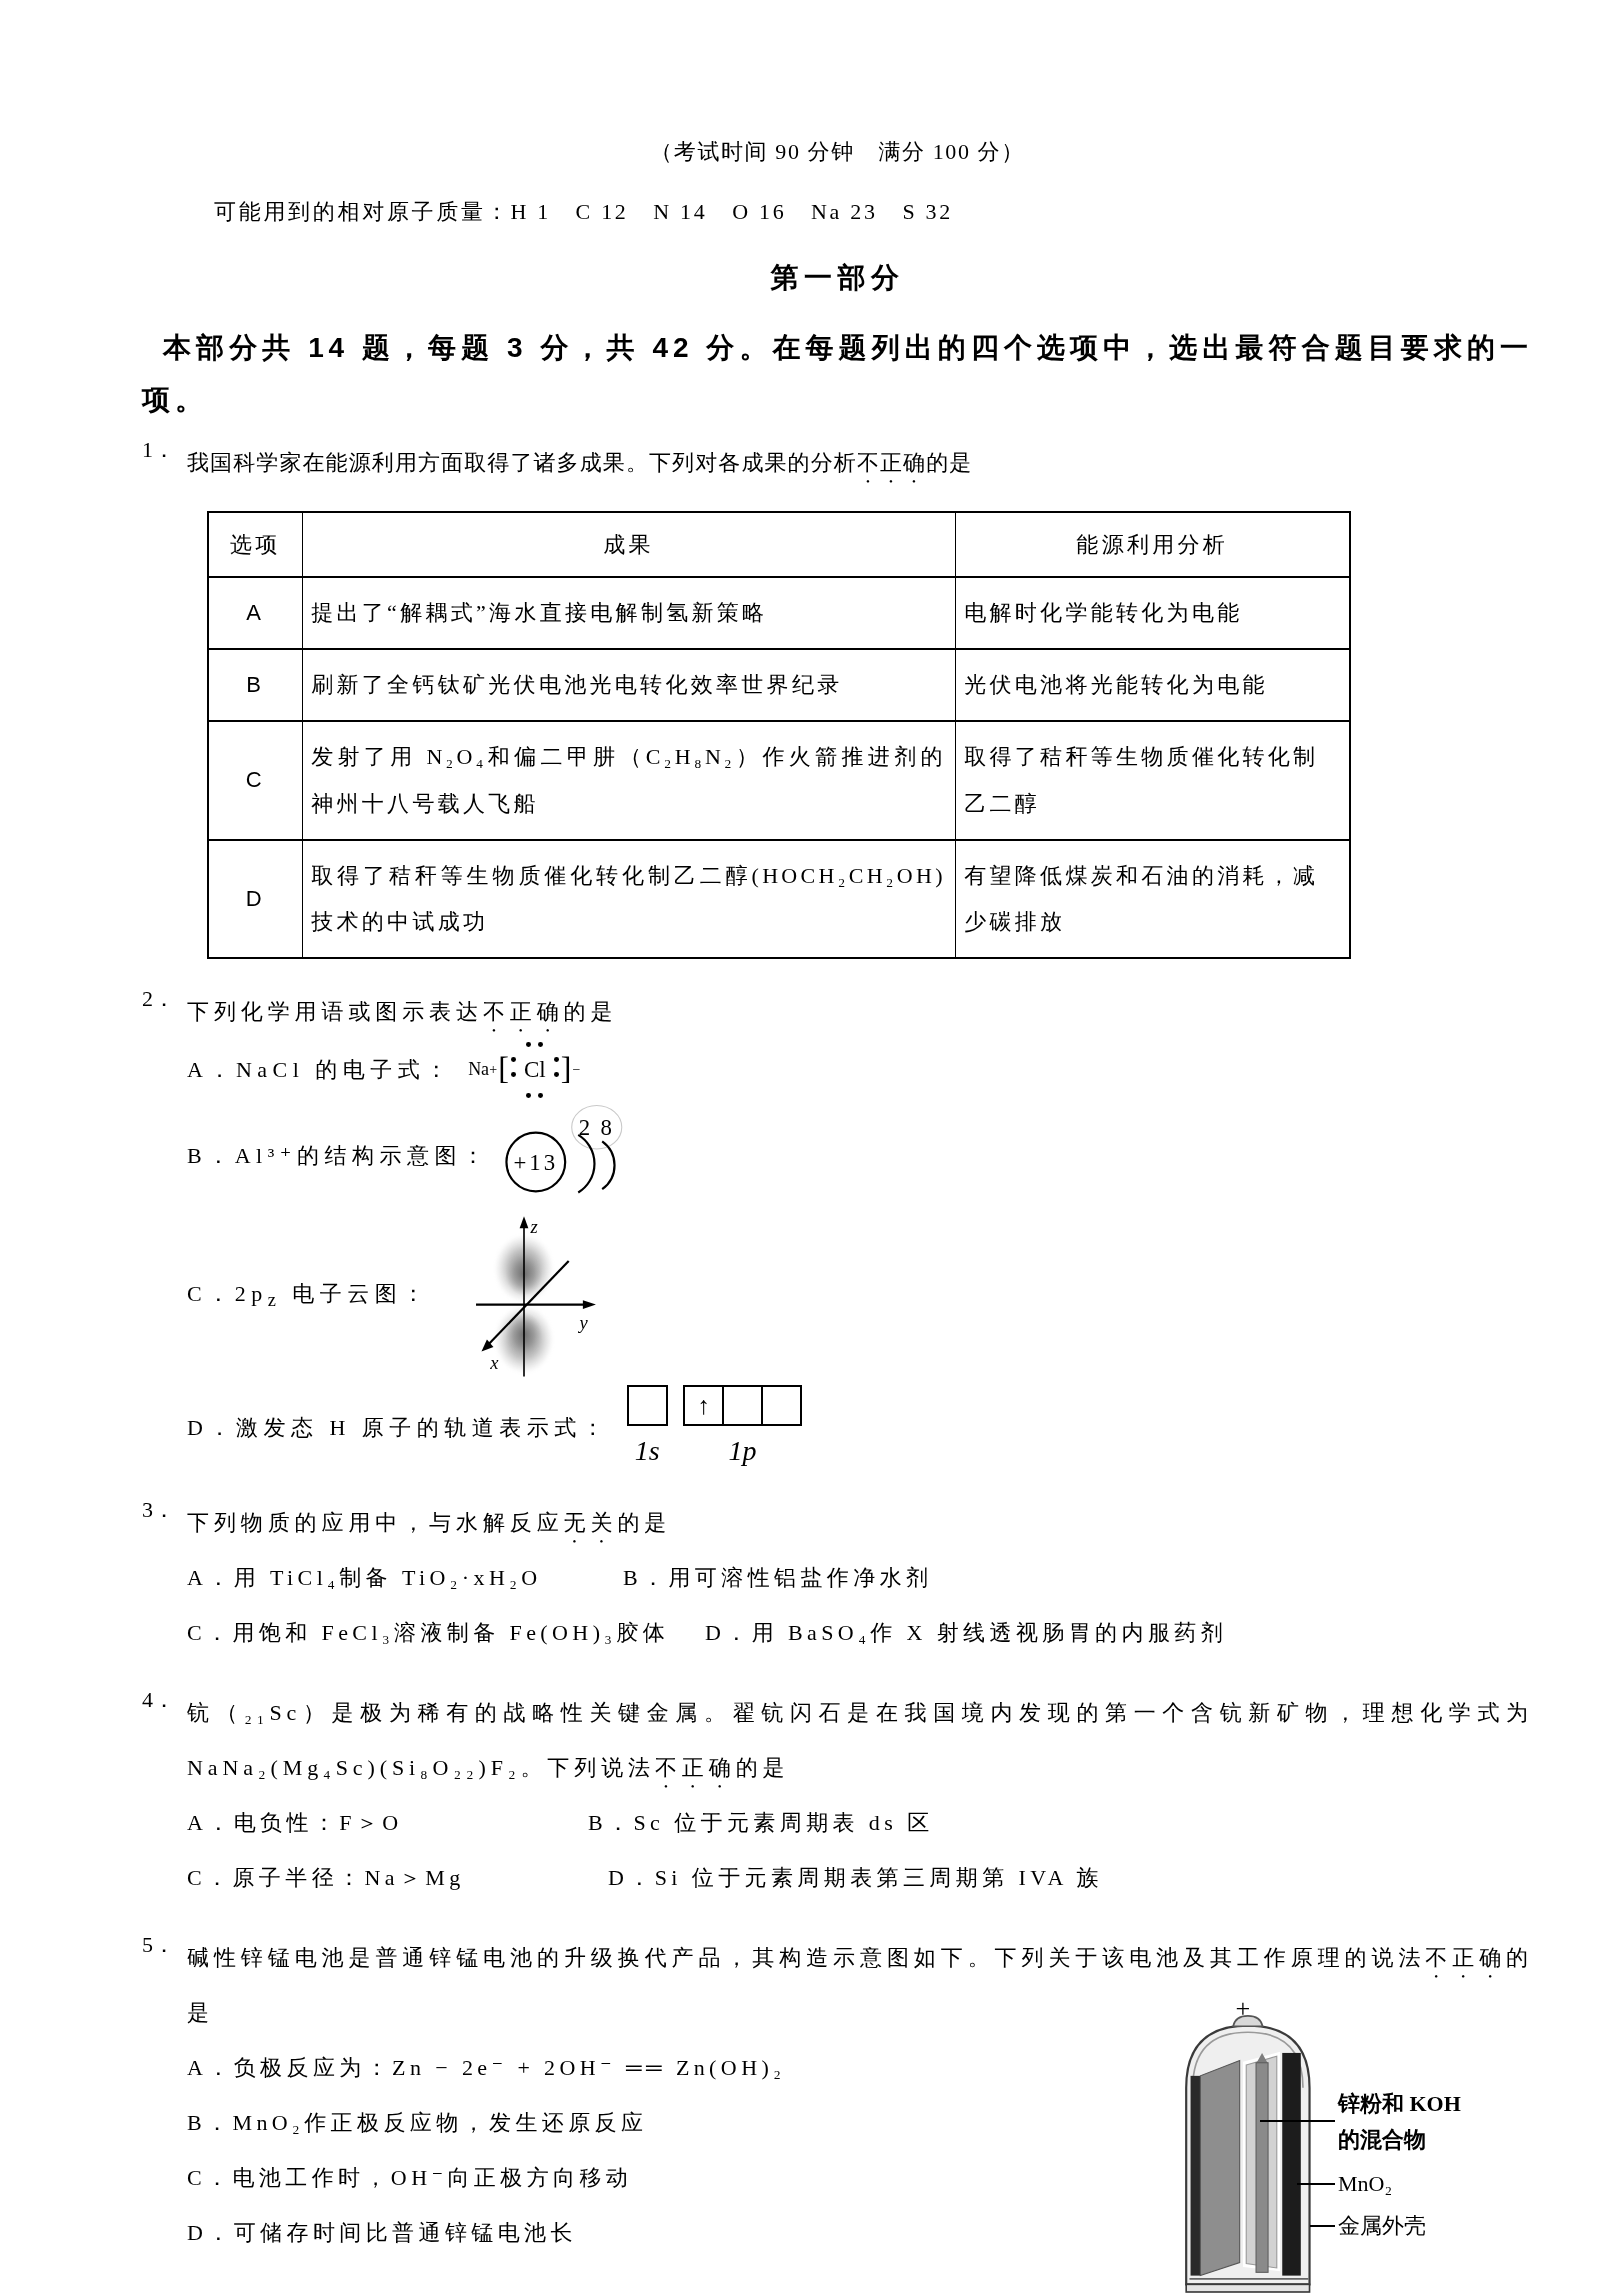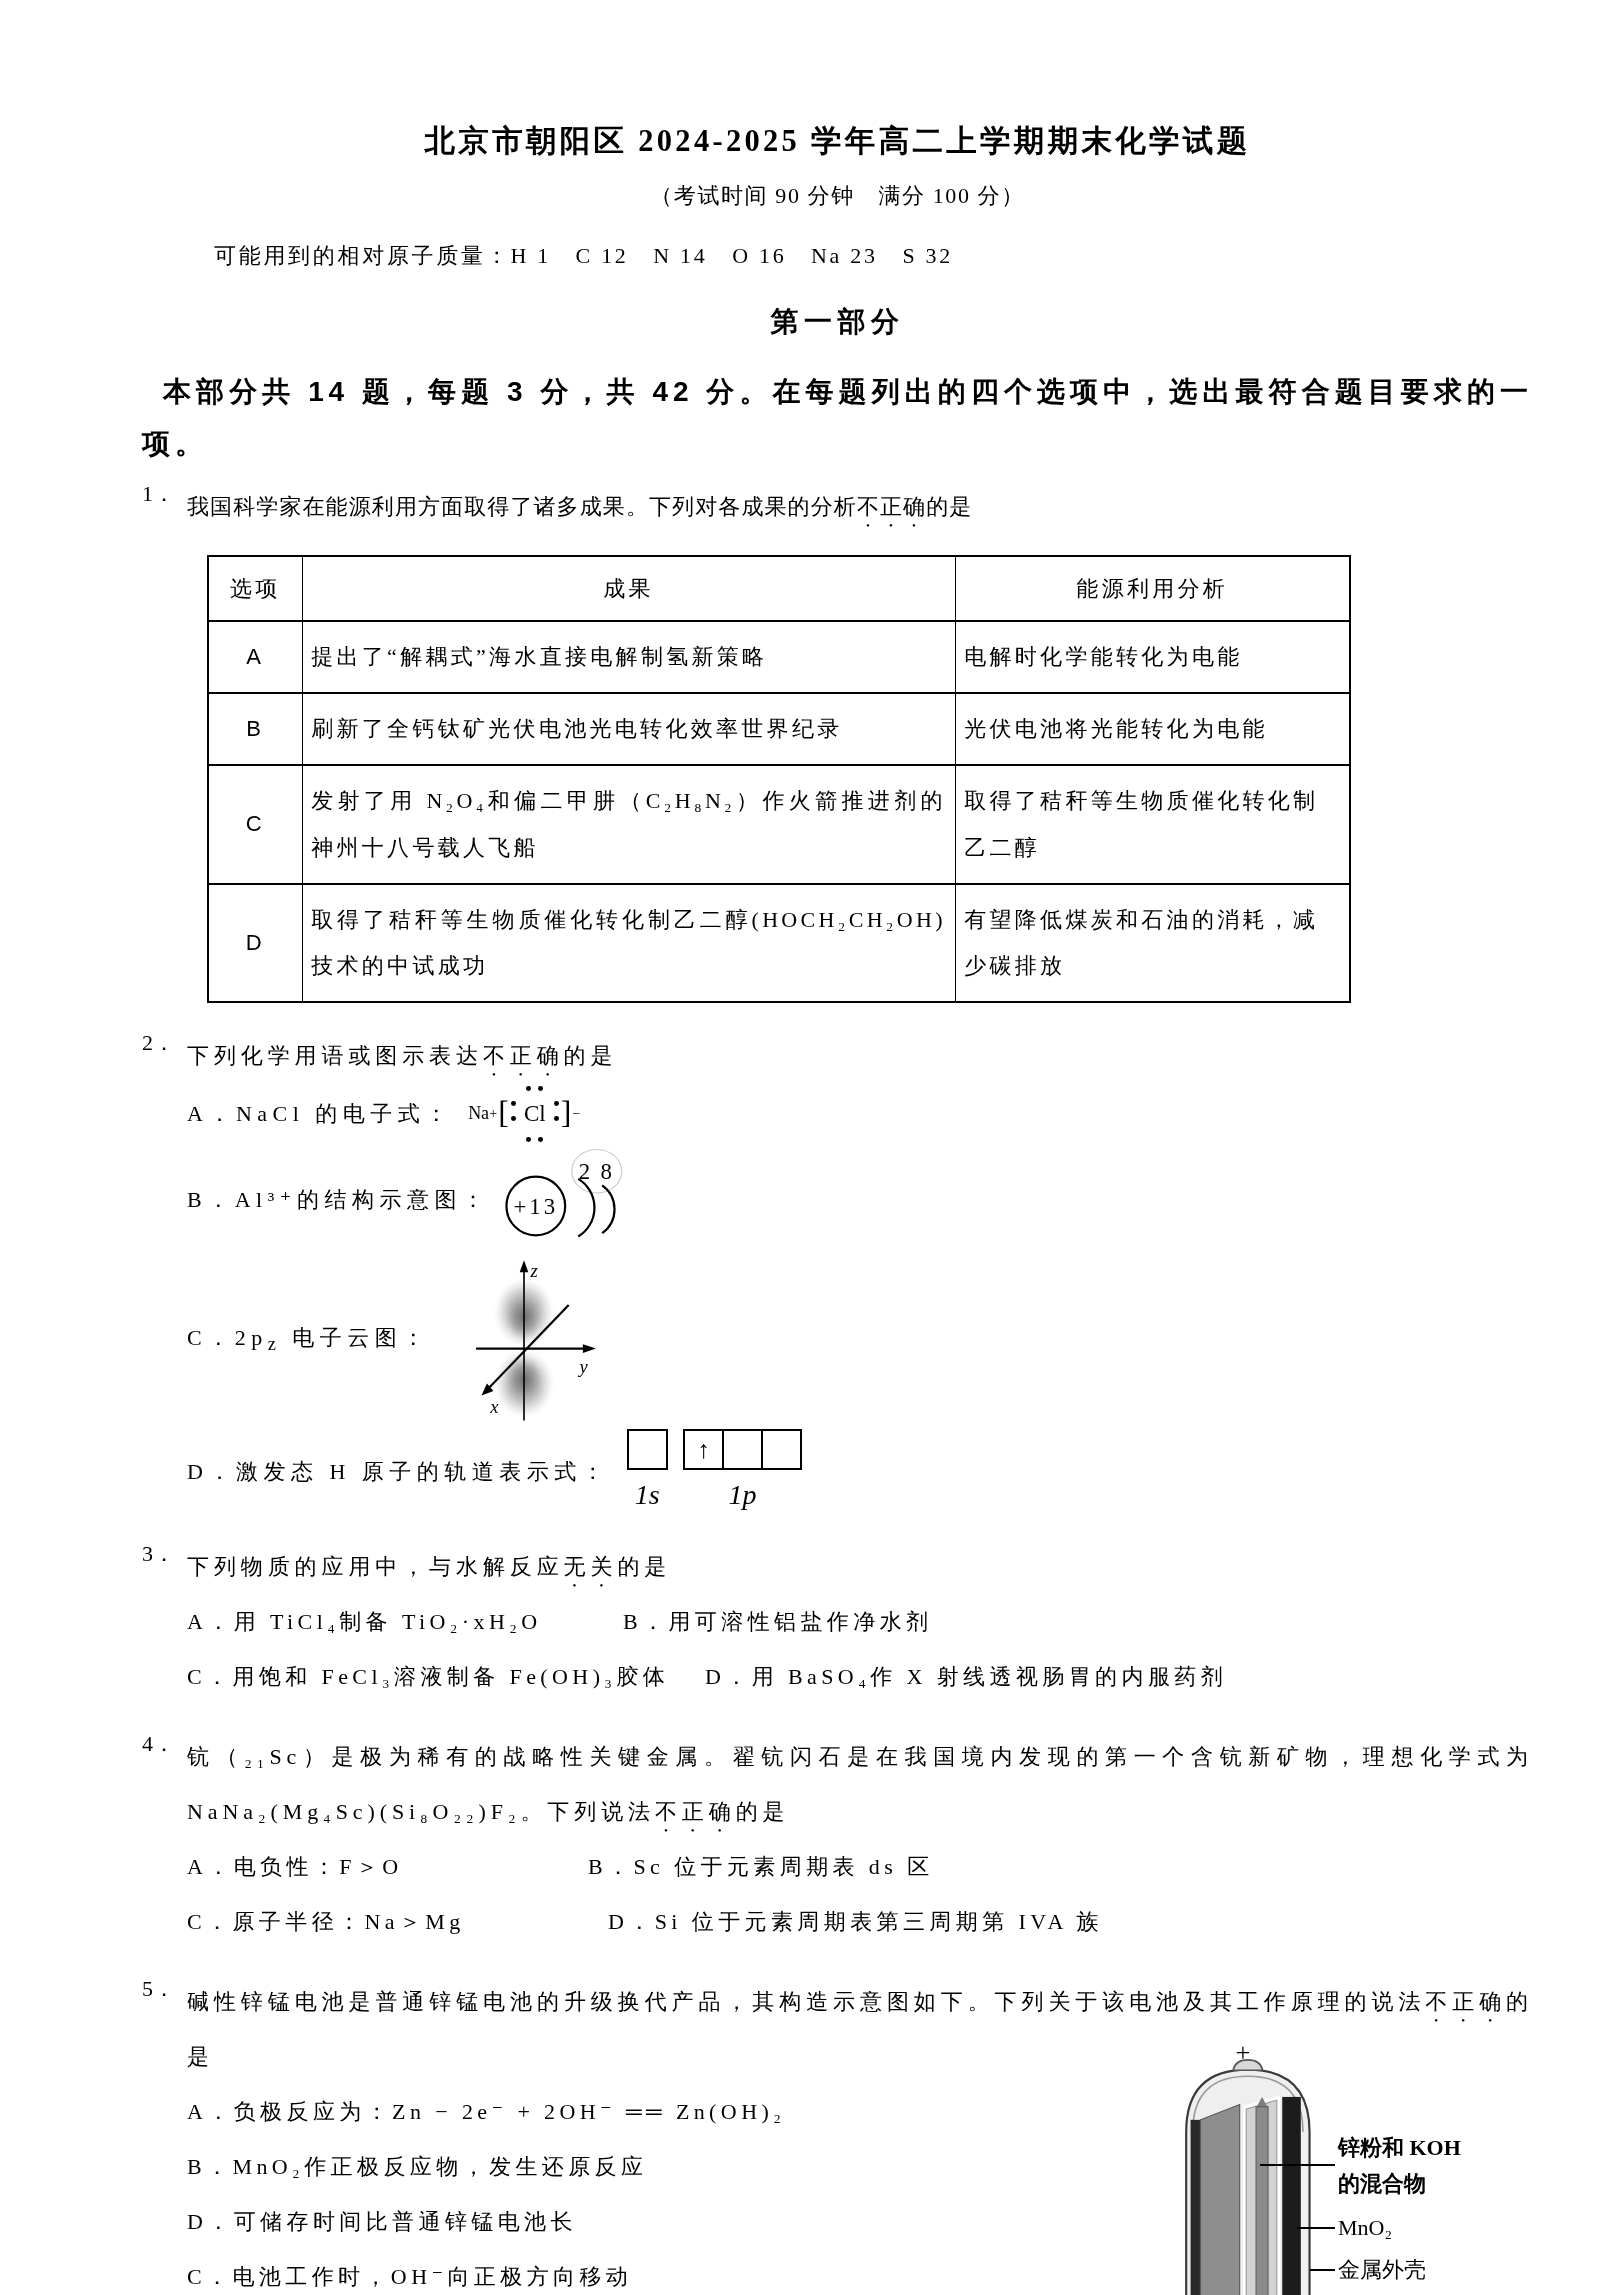--- a/index.html
+++ b/index.html
@@ -78,21 +78,20 @@
   .fig-battery .ptr{position:absolute;height:0;border-top:2.2px solid #000;}
   svg text{font-family:"Liberation Serif","DejaVu Serif",serif;}
   .axis-label{font-style:italic;}
 </style>
 </head>
 <body>
 
 <div class="page">
   <div class="content">
 
-    <div class="doc-title centered">北京市朝阳区 2024-2025 学年高二上学期期末化学试题</div>
     <div class="subtitle centered">（考试时间 90 分钟　满分 100 分）</div>
     <div class="masses">可能用到的相对原子质量：H 1　C 12　N 14　O 16　Na 23　S 32</div>
     <div class="part-heading centered">第一部分</div>
     <div class="intro">本部分共 14 题，每题 3 分，共 42 分。在每题列出的四个选项中，选出最符合题目要求的一项。</div>
 
     <div class="q q1">
       <span class="qnum">1．</span>
       <span class="qstem ls-tight"><span>我国科学家在能源利用方面取得了诸多成果。下列对各成果的分析</span><span class="emdot">不正确</span><span>的是</span></span>
     </div>
 
@@ -244,22 +243,22 @@
         <span>D．Si 位于元素周期表第三周期第 IVA 族</span>
       </div>
     </div>
 
     <div class="q qblock">
       <span class="qnum">5．</span>
       <span class="qstem"><span>碱性锌锰电池是普通锌锰电池的升级换代产品，其构造示意图如下。下列关于该电池及其工作原理的说法</span><span class="emdot">不正确</span><span>的是</span></span>
 
       <div class="optsingle">A．负极反应为：Zn − 2e⁻ + 2OH⁻ ══ Zn(OH)₂</div>
       <div class="optsingle">B．MnO₂作正极反应物，发生还原反应</div>
+      <div class="optsingle">C．电池工作时，OH⁻向正极方向移动</div>
       <div class="optsingle">D．可储存时间比普通锌锰电池长</div>
-      <div class="optsingle">C．电池工作时，OH⁻向正极方向移动</div>
 
       
       <div class="fig-battery">
         <svg width="153" height="322" viewBox="0 0 280 590" style="font-size:40px">
 
           <text x="128" y="42" font-size="48" text-anchor="middle">+</text>
 
           <path d="M24,532 L24,172 Q24,58 137,58 Q250,58 250,172 L250,532 Z" fill="#efefef" stroke="#3a3a3a" stroke-width="4"></path>
           <path d="M36,172 Q36,70 137,70 Q238,70 238,172" fill="none" stroke="#9a9a9a" stroke-width="3"></path>
           <path d="M110,59 Q114,40 137,40 Q160,40 164,59 Z" fill="#d8d8d8" stroke="#555" stroke-width="3"></path>

